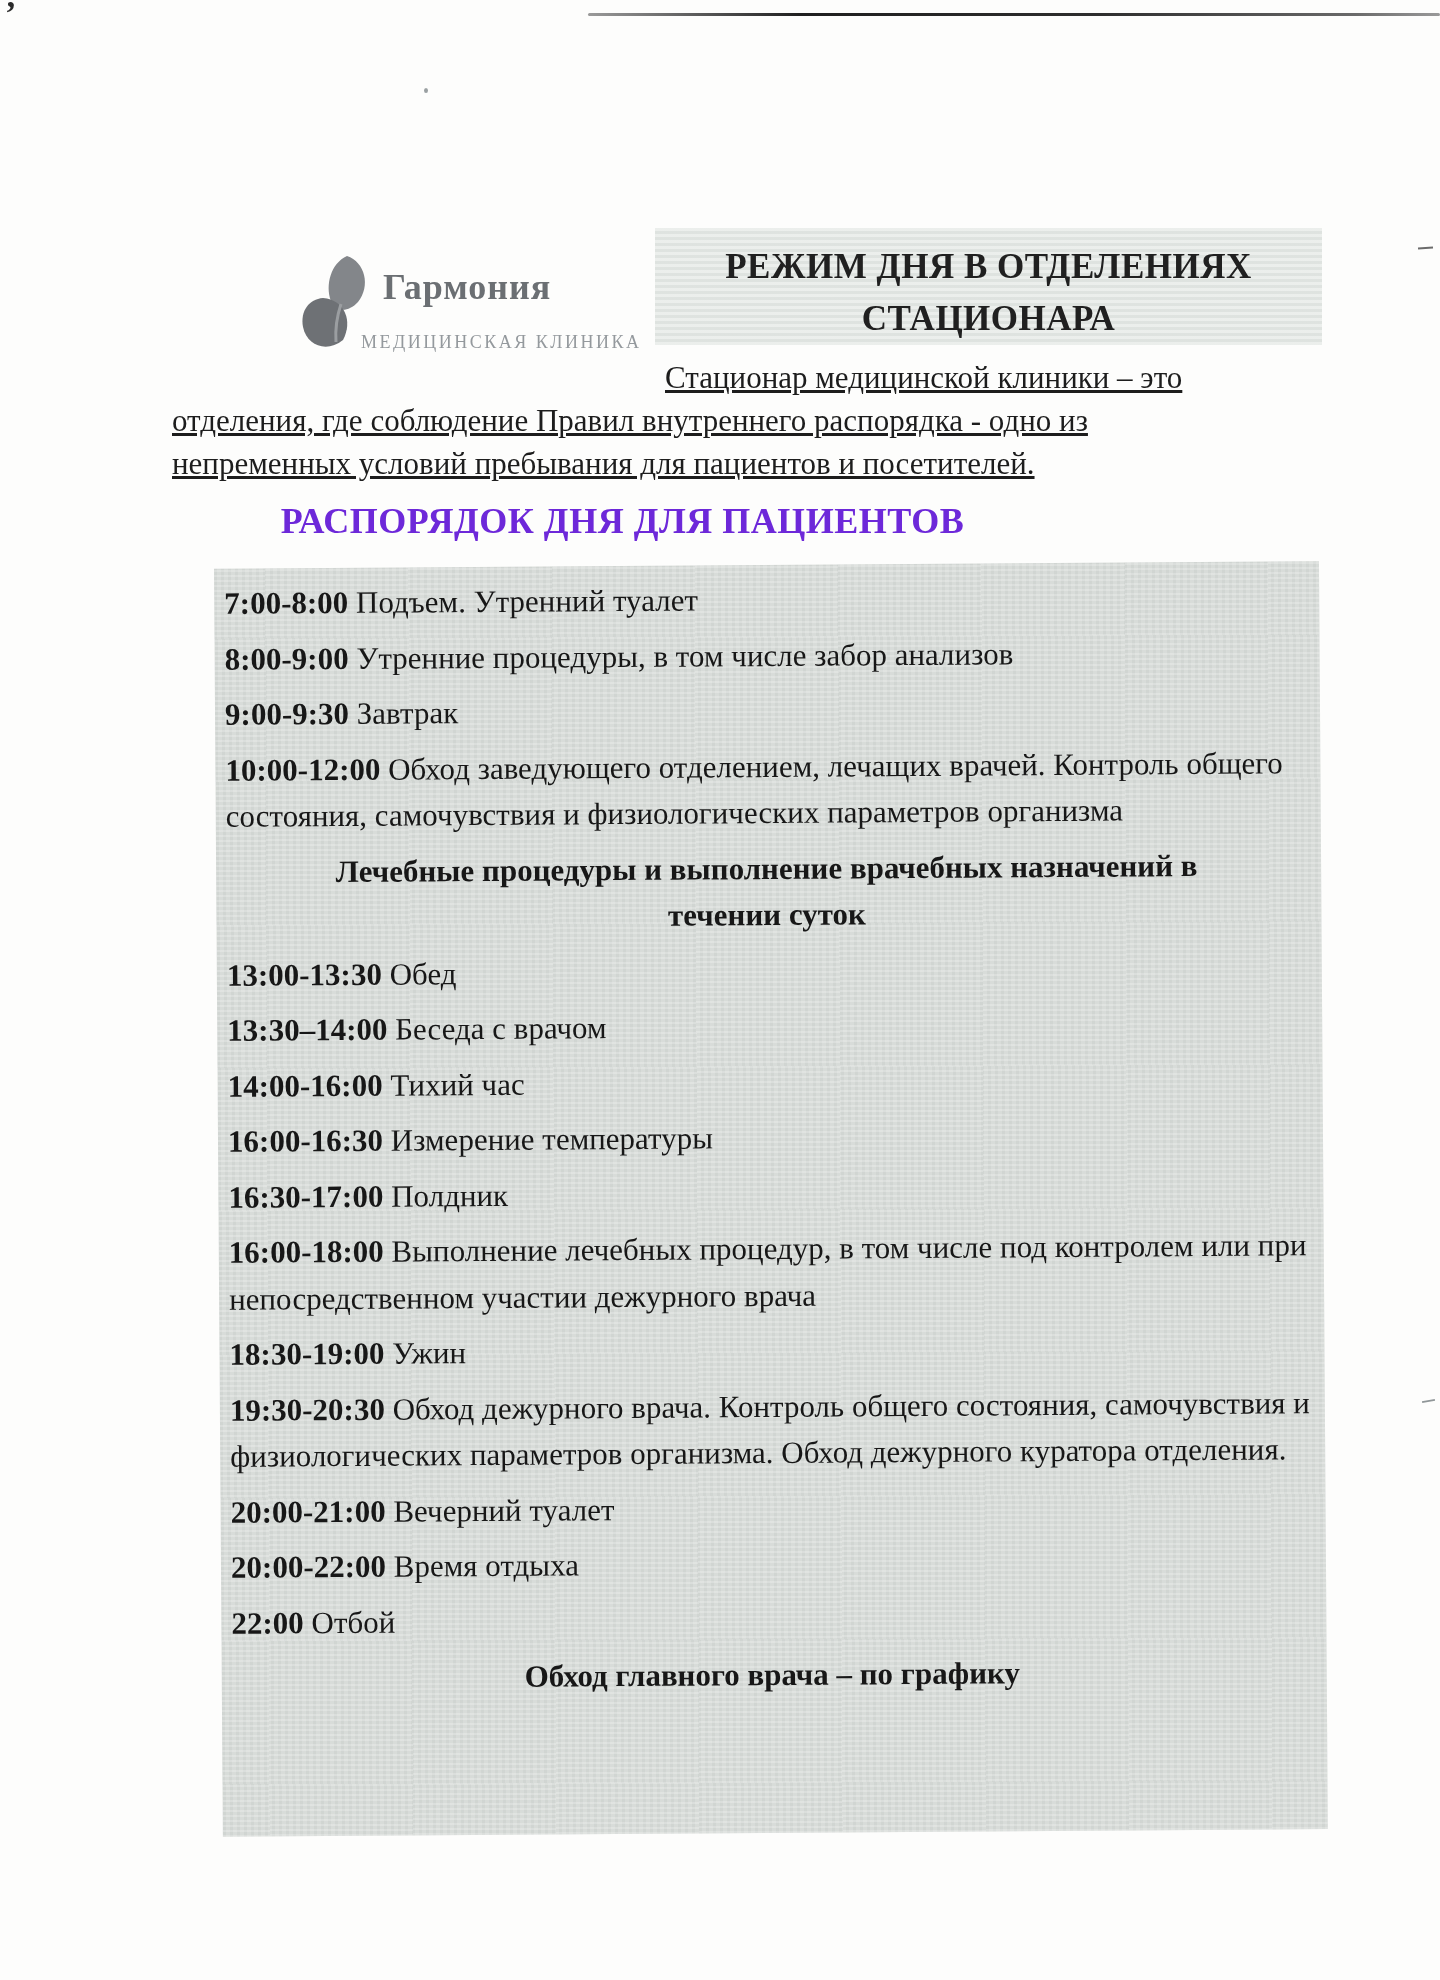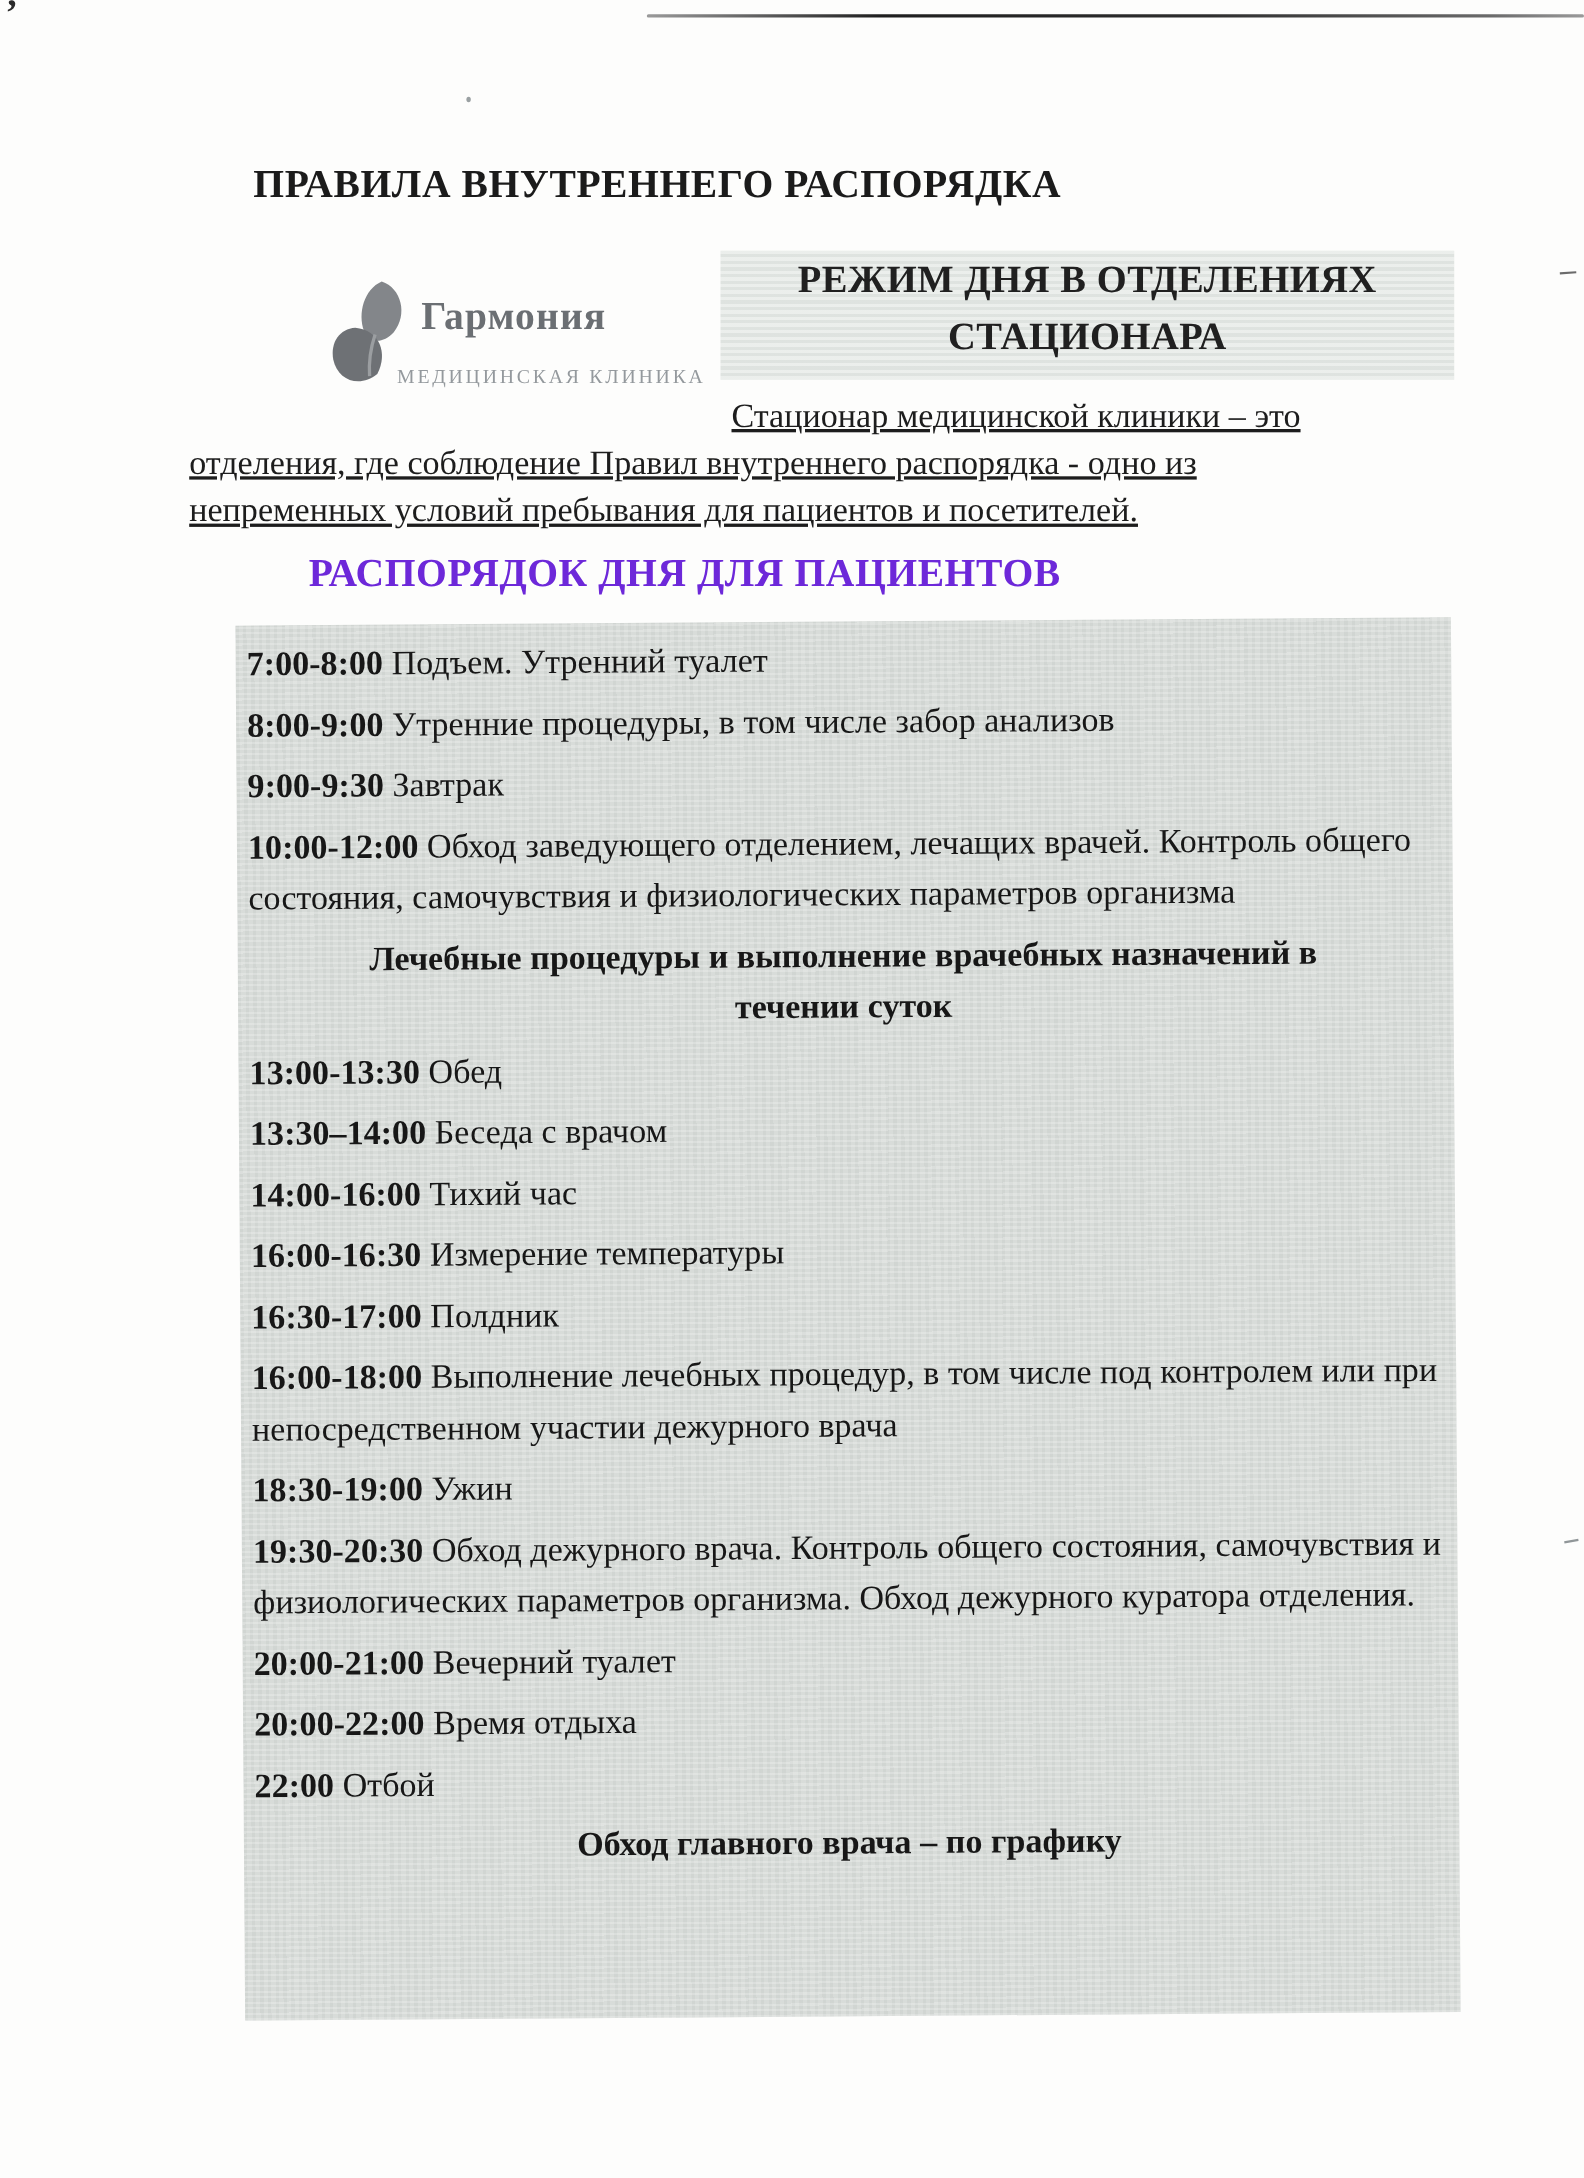--- a/index.html
+++ b/index.html
@@ -46,21 +46,21 @@
     position:absolute;left:66px;top:84px;
     font-size:18px;color:#94999d;letter-spacing:2.5px;white-space:nowrap;
     font-family:Liberation Serif, serif;
   }
 
   
   .section-box{
     position:absolute;left:655px;top:228px;width:667px;height:117px;
     background-color:#e5e9e6;
     background-image:repeating-linear-gradient(0deg, rgba(255,255,255,0.25) 0 3px, rgba(120,130,125,0.06) 3px 6px);
-    display:flex;flex-direction:column;justify-content:flex-start;align-items:center;
+    display:flex;flex-direction:column;justify-content:flex-end;align-items:center;
     text-align:center;
   }
   .section-box .line{
     font-size:35px;font-weight:bold;line-height:52px;color:#202020;letter-spacing:0.5px;
     white-space:nowrap;
   }
 
   
   .intro-line{position:absolute;font-size:31px;color:#1d1d1d;white-space:nowrap;text-decoration:underline;}
   .intro-line.l1{left:665px;top:360px;}
@@ -98,21 +98,20 @@
 <body>
 
 <div class="page">
 
   <div class="corner-mark">’</div>
   <div class="top-scan-line"></div>
   <div class="speck-1"></div>
   <div class="speck-2"></div>
   <div class="speck-3"></div>
 
-  <div class="doc-title">ПРАВИЛА ВНУТРЕННЕГО РАСПОРЯДКА</div>
 
   <div class="logo">
     <span class="logo-icon">
       <svg width="88" height="104" viewBox="0 0 88 104">
         <path d="M52 2 C70 8 76 32 63 48 C53 59 40 58 36 47 C30 31 36 9 52 2 Z" fill="#83868a"></path>
         <path d="M28 44 C50 46 58 67 48 86 C32 99 12 92 8 73 C5 57 14 45 28 44 Z" fill="#6e7175"></path>
         <path d="M46 50 C42 62 40 74 41 88" stroke="#9b9ea1" stroke-width="3" fill="none"></path>
       </svg>
     </span>
     <span class="logo-name">Гармония</span>

